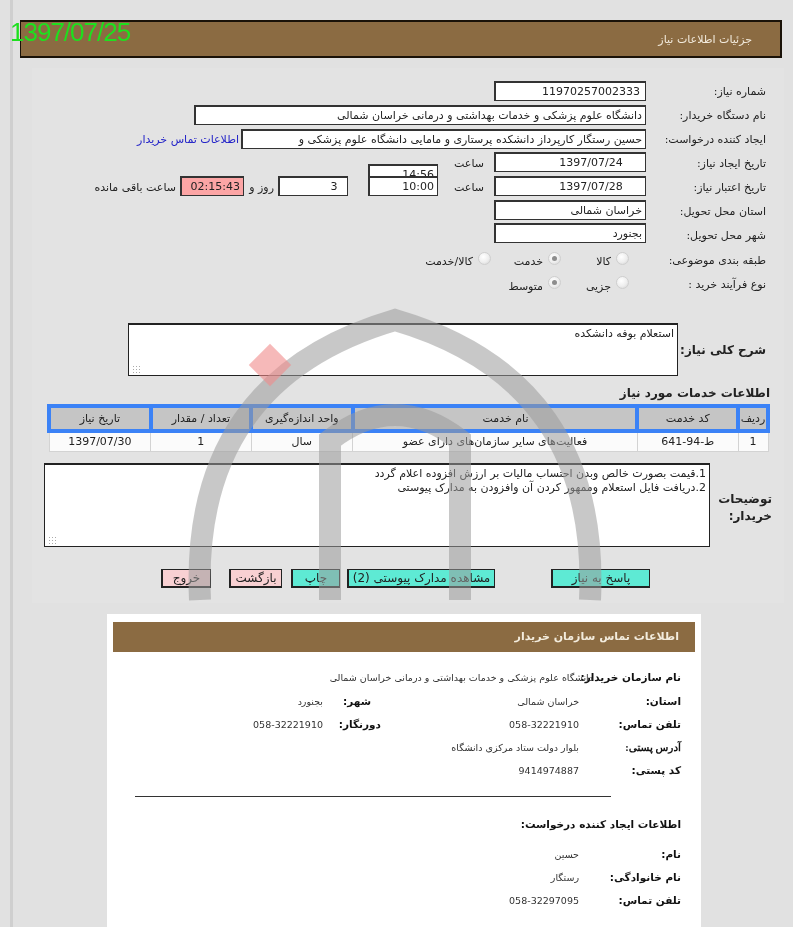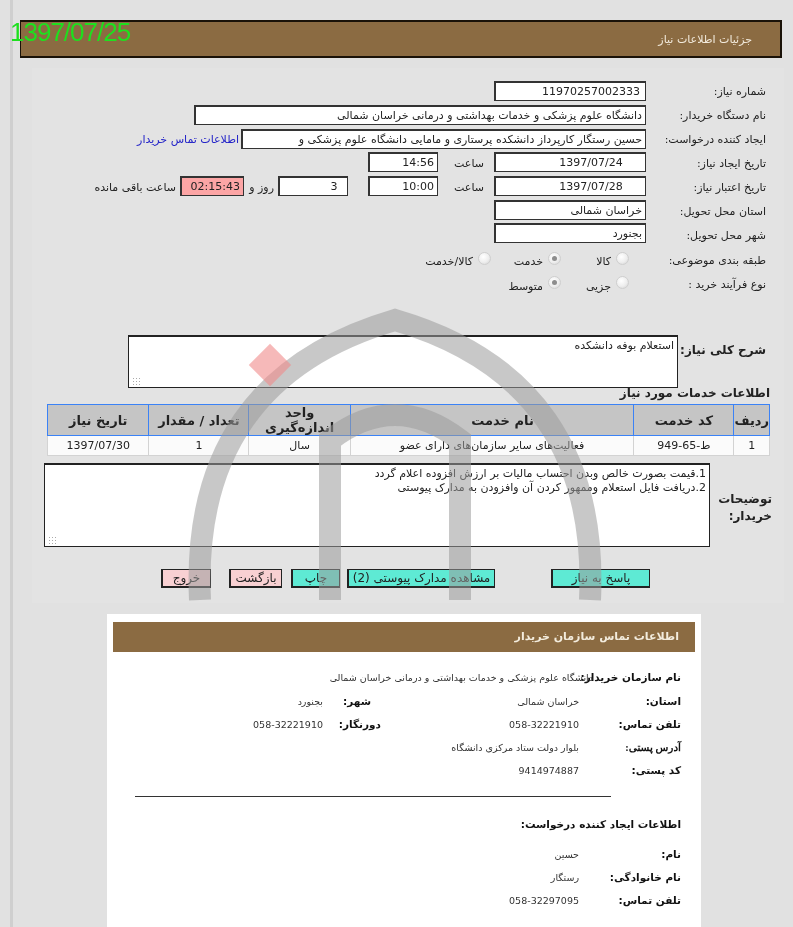--- a/index.html
+++ b/index.html
@@ -53,22 +53,22 @@
     font-size: 11px; direction: rtl; padding: 2px 3px; line-height: 14px;
   }
   .grip { position: absolute; left: 3px; bottom: 2px; width: 8px; height: 8px;
     background-image: radial-gradient(#aaa 0.7px, transparent 0.8px); background-size: 3px 3px; }
   .bold-lbl { font-weight: bold; font-size: 12px; }
   table.svc {
     position: absolute; left: 15px; top: 336px; width: 723px; border-collapse: collapse;
     direction: rtl; font-size: 11px;
   }
   table.svc th {
-    background: #c5c5c5; height: 25px; font-weight: bold; font-size: 13px; color: #222;
-    border: 1px solid #3b82f6;
+    background: #c5c5c5; height: 25px; font-weight: normal; font-size: 11px; color: #222;
+    border: 4px solid #3b82f6;
   }
   table.svc td {
     background: #fbfbfb; height: 20px; text-align: center; border: 1px solid #d3d3d3;
   }
   .btn {
     position: absolute; height: 19px; font-size: 12px; line-height: 16px; text-align: center;
     border: 1px solid #222; border-bottom-width: 2px; border-left-width: 2px;
     direction: rtl; white-space: nowrap; color: #222;
   }
   .btn.green { background: #5eead4; }
@@ -114,21 +114,21 @@
   <span class="lbl" style="right:18px; top:41px;">نام دستگاه خریدار:</span>
   <div class="field" style="right:138px; top:37px; width:452px;">دانشگاه علوم پزشکی و خدمات بهداشتی و درمانی خراسان شمالی</div>
 
   <span class="lbl" style="right:18px; top:65px;">ایجاد کننده درخواست:</span>
   <div class="field" style="right:138px; top:61px; width:405px;">حسین رستگار کارپرداز دانشکده پرستاری و مامایی دانشگاه علوم پزشکی و</div>
   <span class="lbl link" style="right:545px; top:65px;">اطلاعات تماس خریدار</span>
 
   <span class="lbl" style="right:18px; top:89px;">تاریخ ایجاد نیاز:</span>
   <div class="field center" style="right:138px; top:84px; width:152px;">1397/07/24</div>
   <span class="lbl" style="right:300px; top:89px;">ساعت</span>
-  <div class="field center" style="right:346px; top:84px; width:70px;">14:56</div>
+  <div class="field center" style="right:346px; top:96px; width:70px;">14:56</div>
 
   <span class="lbl" style="right:18px; top:113px;">تاریخ اعتبار نیاز:</span>
   <div class="field center" style="right:138px; top:108px; width:152px;">1397/07/28</div>
   <span class="lbl" style="right:300px; top:113px;">ساعت</span>
   <div class="field center" style="right:346px; top:108px; width:70px;">10:00</div>
   <div class="field center" style="right:436px; top:108px; width:70px;">3</div>
   <span class="lbl" style="right:510px; top:113px;">روز و</span>
   <div class="field center timer" style="right:540px; top:108px; width:64px;">02:15:43</div>
   <span class="lbl" style="right:608px; top:113px;">ساعت باقی مانده</span>
 
@@ -146,42 +146,42 @@
   <span class="radio" style="right:293px; top:184px;"></span>
   <span class="lbl" style="right:311px; top:187px;">کالا/خدمت</span>
 
   <span class="lbl" style="right:18px; top:210px;">نوع فرآیند خرید :</span>
   <span class="radio" style="right:155px; top:208px;"></span>
   <span class="lbl" style="right:173px; top:212px;">جزیی</span>
   <span class="radio on" style="right:223px; top:208px;"></span>
   <span class="lbl" style="right:241px; top:212px;">متوسط</span>
 
   <span class="lbl bold-lbl" style="right:18px; top:275px;margin-left:32px;">شرح کلی نیاز:</span>
-  <div class="textarea-box" style="right:106px; top:255px; width:550px; height:53px;margin-top:12px;">
+  <div class="textarea-box" style="right:106px; top:255px; width:550px; height:53px;">
     <span>استعلام بوفه دانشکده</span>
     <span class="grip"></span>
   </div>
 
   <span class="lbl bold-lbl" style="right:14px; top:318px;">اطلاعات خدمات مورد نیاز</span>
 
   <table class="svc">
     <thead>
       <tr>
         <th style="width:30px;">ردیف</th>
         <th style="width:101px;">کد خدمت</th>
         <th style="width:287px;padding-left:21px;">نام خدمت</th>
         <th style="width:102px;">واحد اندازه‌گیری</th>
         <th style="width:101px;">تعداد / مقدار</th>
         <th style="width:102px;">تاریخ نیاز</th>
       </tr>
     </thead>
     <tbody>
       <tr>
         <td>1</td>
-        <td>ط-65-949</td>
+        <td>ط-94-641</td>
         <td>فعالیت‌های سایر سازمان‌های دارای عضو</td>
         <td>سال</td>
         <td>1</td>
         <td>1397/07/30</td>
       </tr>
     </tbody>
   </table>
 
   <span class="lbl bold-lbl" style="right:12px; top:423px; white-space:normal; width:50px; line-height:17px;">توضیحات خریدار:</span>
   <div class="textarea-box" style="right:74px; top:395px; width:666px; height:84px;">

